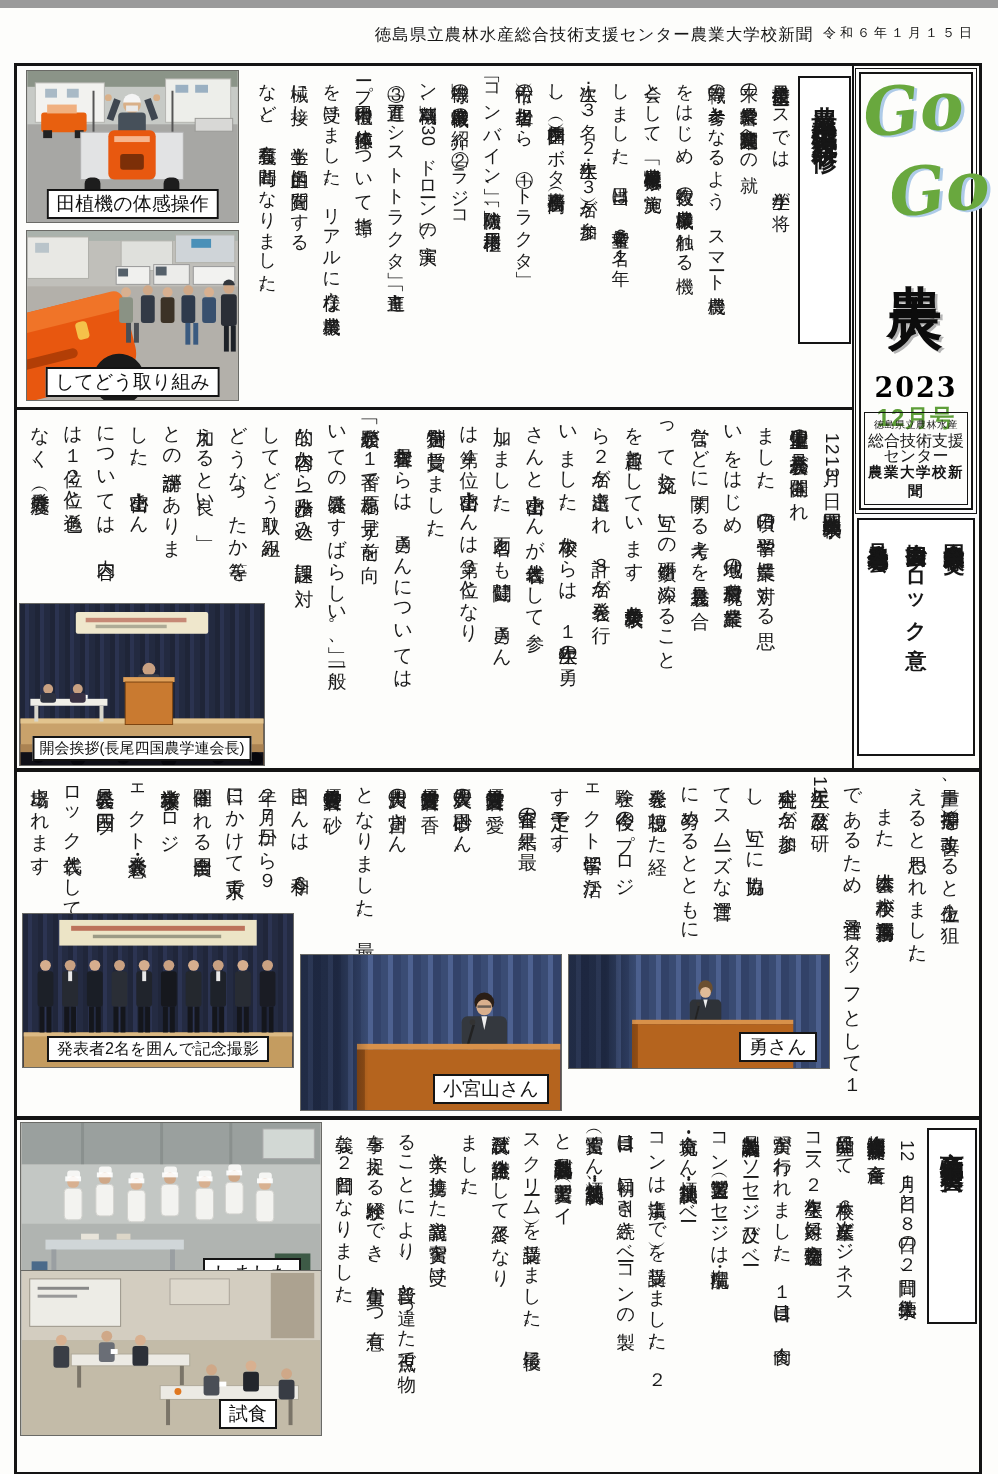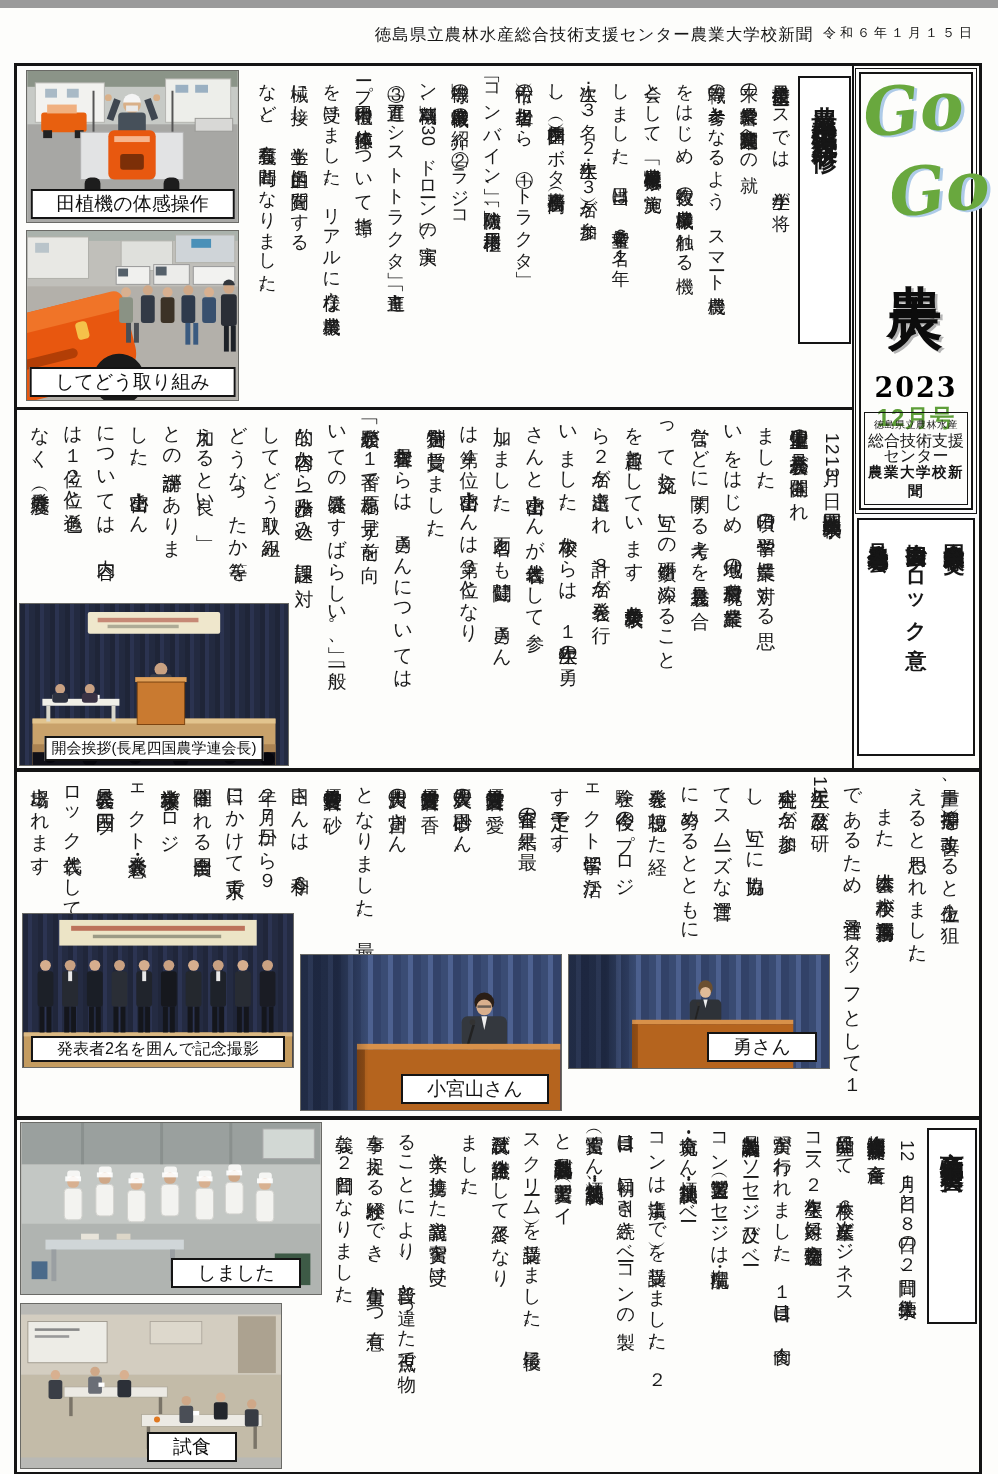--- a/index.html
+++ b/index.html
@@ -50,34 +50,34 @@
   #b2{left:6px;top:347px;width:826px;height:352px;font-size:19px;line-height:33px;letter-spacing:0.7px;}
   #b3{left:5px;top:708px;width:944px;height:340px;font-size:19px;line-height:32.5px;letter-spacing:0.7px;}
   #b4{left:310px;top:1055px;width:596px;height:348px;font-size:18.5px;line-height:31.3px;letter-spacing:0.6px;}
 
   
   .photo{position:absolute;overflow:hidden;border:1px solid #6a6a66;box-sizing:border-box;margin:0;
          background:#b9b9b5;}
   .photo svg{display:block;width:100%;height:100%;}
   #p1{left:9px;top:4px;width:213px;height:153px;}
   #p2{left:9px;top:164px;width:213px;height:171px;}
-  #p3{left:2px;top:537px;width:270px;height:163px;
+  #p3{left:2px;top:537px;width:246px;height:163px;
       background:#252c42 repeating-linear-gradient(90deg,#1f2538 0 5px,#2b3350 5px 9px,#232a40 9px 15px);}
   #p4{left:5px;top:847px;width:272px;height:155px;
       background:#252c42 repeating-linear-gradient(90deg,#20263a 0 5px,#2c3452 5px 9px,#242b42 9px 15px);}
   #p5{left:283px;top:888px;width:262px;height:157px;
       background:repeating-linear-gradient(90deg,#3a4c74 0 7px,#4d6190 7px 12px,#33436a 12px 20px);}
   #p6{left:551px;top:888px;width:262px;height:115px;
       background:repeating-linear-gradient(90deg,#394b72 0 7px,#4c608e 7px 12px,#324268 12px 20px);}
   #p7{left:3px;top:1056px;width:302px;height:173px;}
-  #p8{left:3px;top:1237px;width:262px;height:166px;font-family:Liberation Serif, serif;}
+  #p8{left:3px;top:1204px;width:302px;height:166px;font-family:Liberation Serif, serif;}
   .shade{position:absolute;inset:0;background:linear-gradient(90deg,rgba(8,12,24,.5) 0 14%,rgba(8,12,24,0) 26%);}
 
   .cap{position:absolute;bottom:3px;left:50%;transform:translateX(-50%);background:#fff;
-       border:2px solid #141414;font-size:19px;line-height:1.25;padding:1px 24px;white-space:nowrap;color:#111;}
+       border:2px solid #141414;font-size:19px;line-height:1.25;padding:1px 8px;white-space:nowrap;color:#111;}
   #p3 .cap{font-size:15px;padding:1px 5px;bottom:4px;}
   #p4 .cap{font-size:16px;bottom:5px;}
   #p5 .cap,#p6 .cap{left:auto;transform:none;right:12px;bottom:6px;}
   #p7 .cap{left:auto;transform:none;right:20px;bottom:6px;}
   #p8 .cap{left:auto;transform:none;right:44px;bottom:6px;}
 </style>
 </head>
 <body>
 
 <div class="page">

